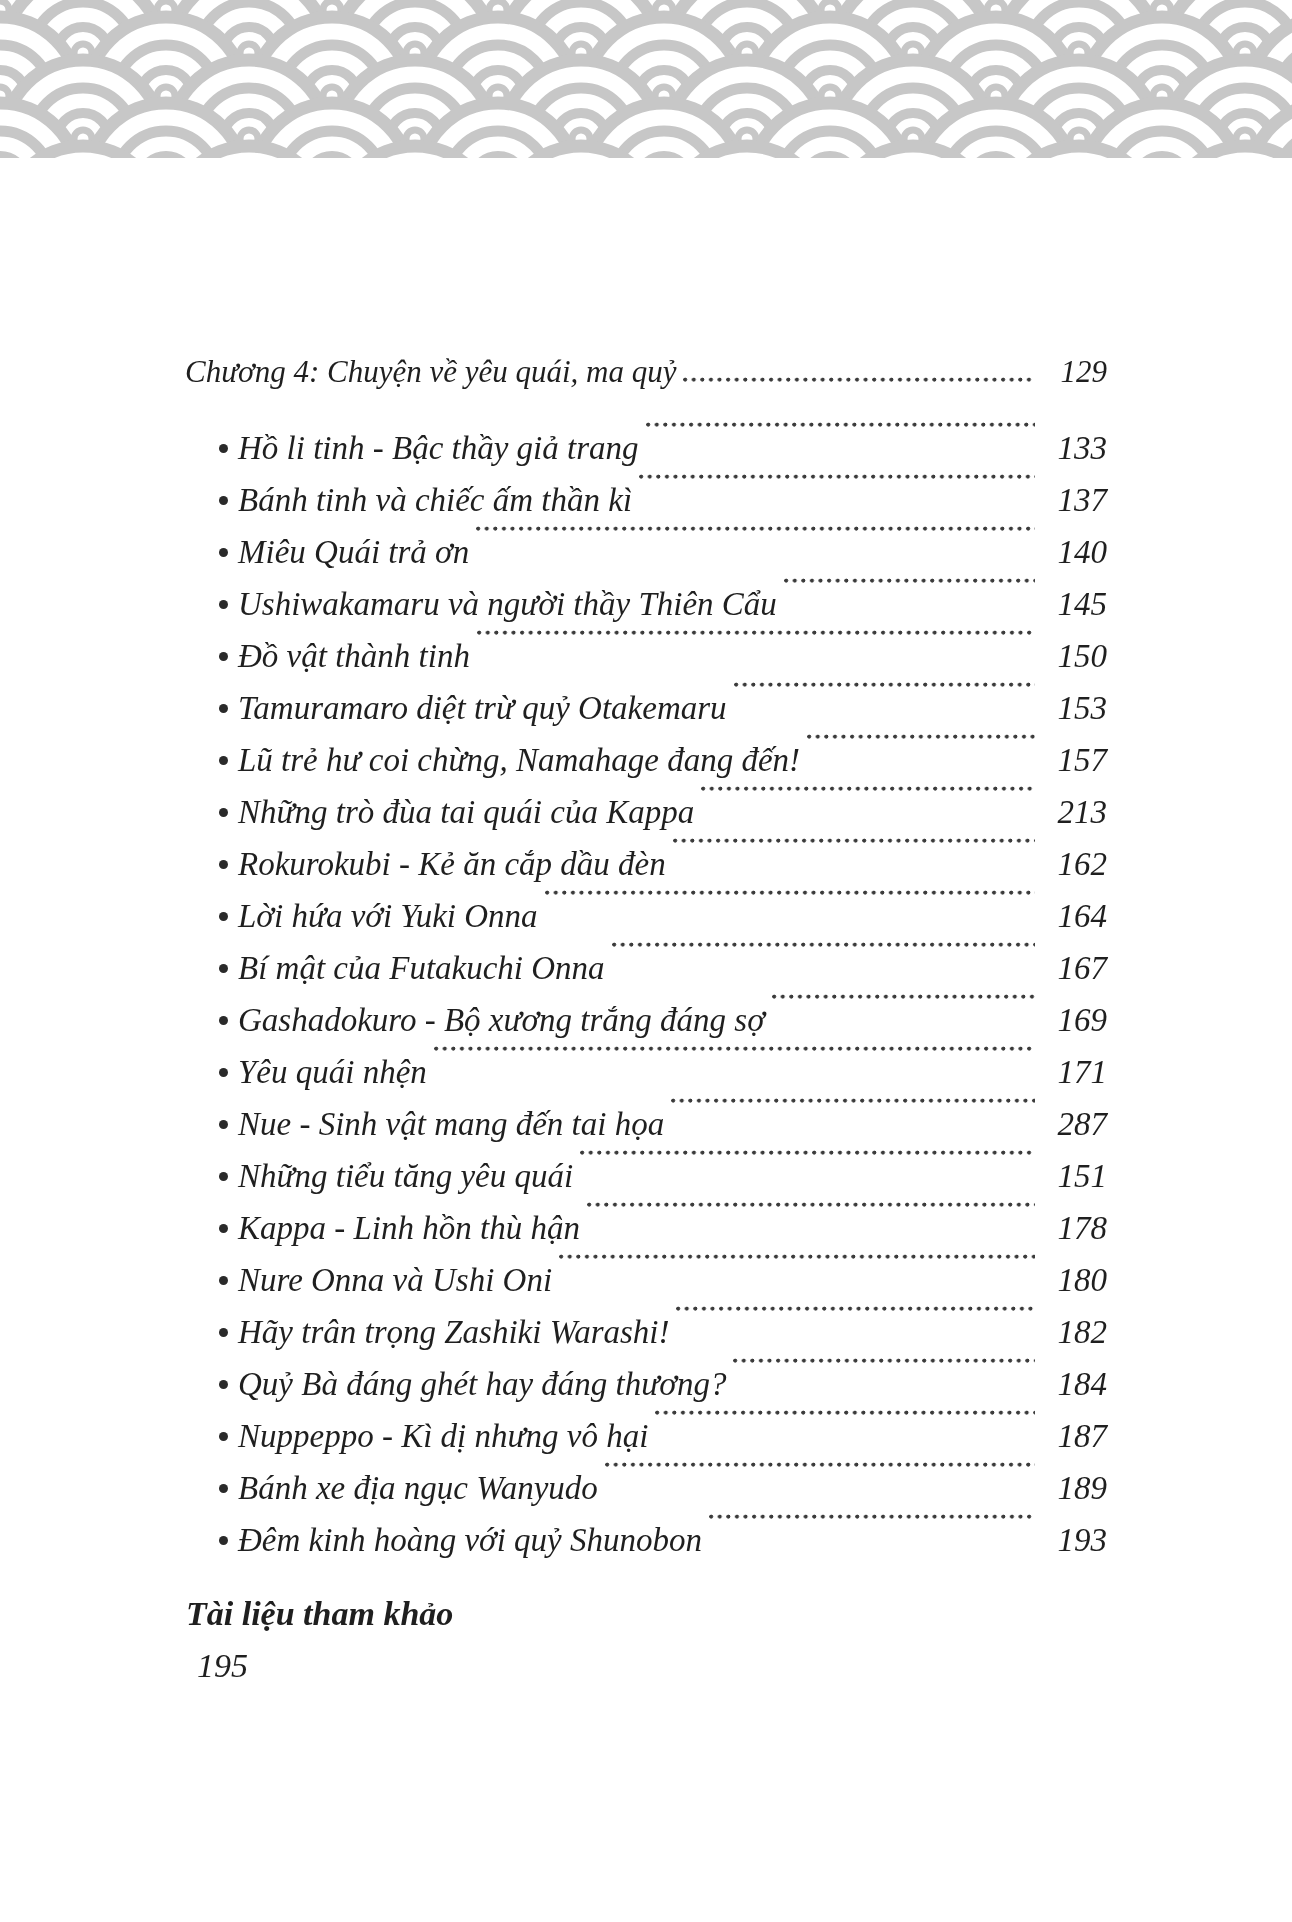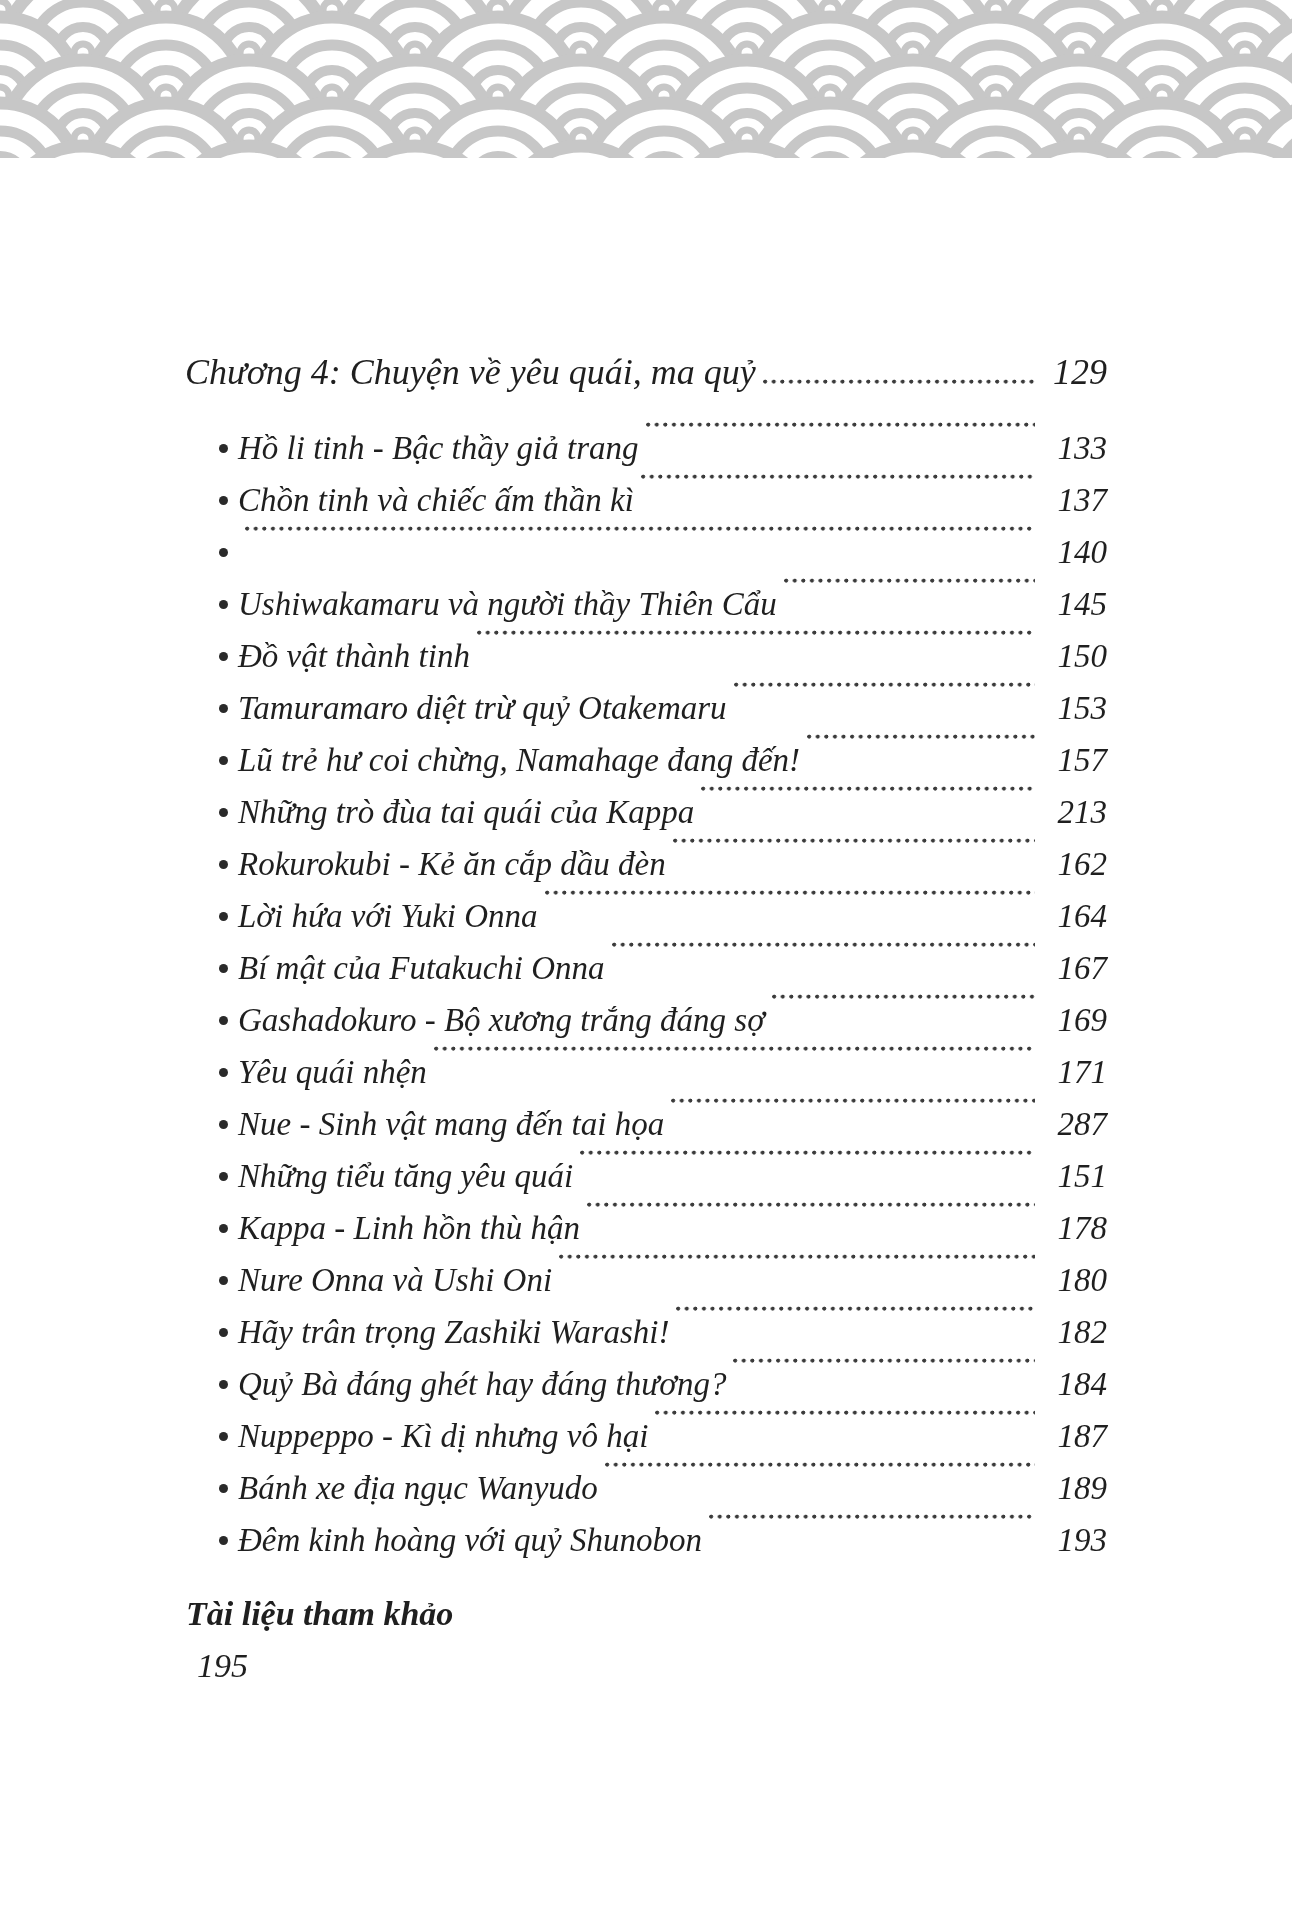--- a/index.html
+++ b/index.html
@@ -31,21 +31,21 @@
     width: 922px; 
   }
 
   .toc-line {
     display: flex;
     align-items: baseline;
     white-space: nowrap;
   }
 
   .chapter-line {
-    font-size: 36px;
+    font-size: 31px;
     height: 48px;
     line-height: 48px;
   }
 
   .entries {
     list-style: none;
     margin: 26px 0 0 0;
     padding: 0;
   }
   .entry {
@@ -154,27 +154,28 @@
     <ul class="entries">
   <li class="toc-line entry">
     <span class="bullet"></span>
     <span>Hồ li tinh - Bậc thầy giả trang</span>
     <span class="leader"></span>
     <span class="pg">133</span>
   </li>
 
   <li class="toc-line entry">
     <span class="bullet"></span>
-    <span>Chồn tinh và chiếc ấm thần kì</span>
+    <span>Bánh tinh và chiếc ấm thần kì</span>
     <span class="leader"></span>
     <span class="pg">137</span>
   </li>
 
   <li class="toc-line entry">
     <span class="bullet"></span>
+    <span>Miêu Quái trả ơn</span>
     <span class="leader"></span>
     <span class="pg">140</span>
   </li>
 
   <li class="toc-line entry">
     <span class="bullet"></span>
     <span>Ushiwakamaru và người thầy Thiên Cẩu</span>
     <span class="leader"></span>
     <span class="pg">145</span>
   </li>

